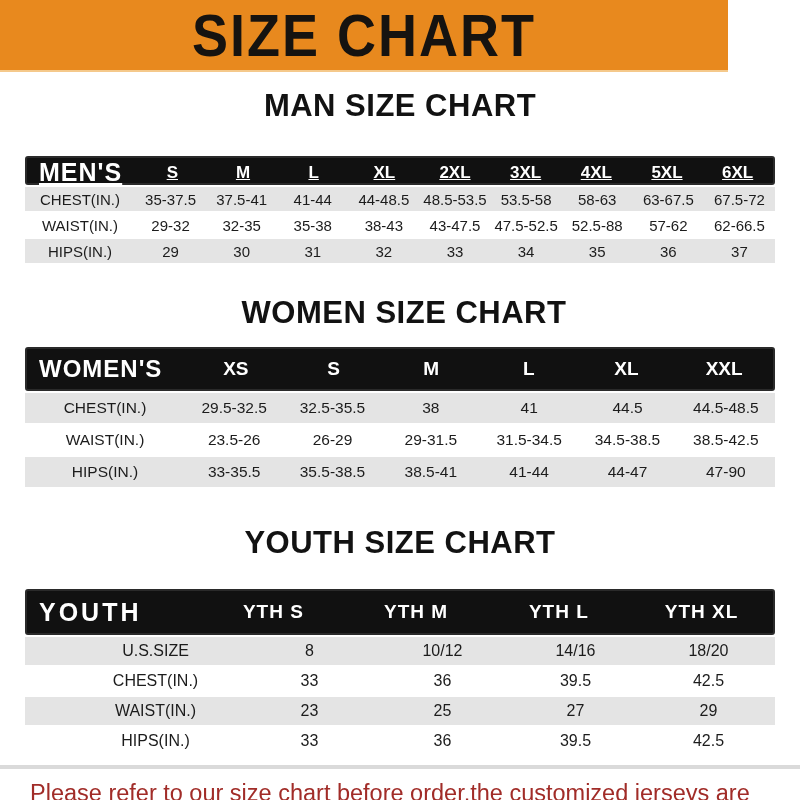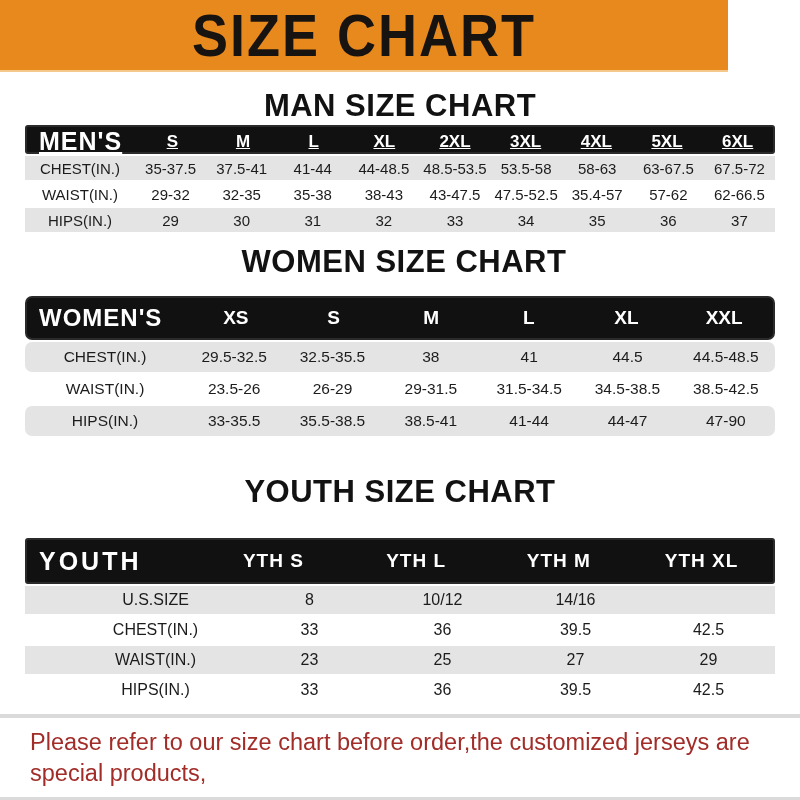--- a/index.html
+++ b/index.html
@@ -9,22 +9,22 @@
   
   .banner { width:728px; height:72px; background:#E8891E;
             display:flex; align-items:center; justify-content:center;
             border-bottom:2px solid #f5c98b; }
   .banner-title { font-size:54px; font-weight:bold; color:#161310;
                   letter-spacing:2px; transform:scaleY(1.08); }
 
   
   .section-heading { text-align:center; font-weight:bold; color:#121212;
                      font-size:31px; letter-spacing:.5px; transform-origin:center; }
-  .heading-man   { margin:16px 0 1px; }
-  .heading-women { margin:12px 0 16px;padding-left:8px; }
+  .heading-man   { margin:16px 0 32px; }
+  .heading-women { margin:32px 0 16px;padding-left:8px; }
   .heading-youth { margin:38px 0 28px; }
 
   
   .size-table { width:750px; margin:0 auto; }
   .thead { display:grid; align-items:center; background:#111111; color:#ffffff;
            border-radius:3px; border:2px solid #2a2a2a; }
   .corner { font-weight:bold; padding-left:12px; letter-spacing:1px; text-align:left; }
   .size-col { text-align:center; font-weight:bold; }
   .trow { display:grid; align-items:center; margin-top:2px; color:#1c1c1c; }
   .tbody .trow:nth-child(odd)  { background:#E4E4E4; }
@@ -33,21 +33,21 @@
   .cell { text-align:center; }
 
   
   .men .thead, .men .trow { grid-template-columns:110px repeat(9,1fr); }
   .men .thead { height:29px;text-decoration:underline; }
   .men .corner { font-size:25px; }
   .men .size-col { font-size:17px; }
   .men .trow { height:24px; font-size:15px; }
 
   
-  .women .thead, .women .trow { grid-template-columns:160px repeat(6,1fr);border-radius:7px; }
+  .women .thead, .women .trow { grid-template-columns:160px repeat(6,1fr); }
   .women .thead { height:44px; }
   .women .corner { font-size:24px; }
   .women .size-col { font-size:19px; }
   .women .trow { height:30px; font-size:15.5px; }
 
   
   .youth .thead, .youth .trow { grid-template-columns:175px repeat(4,1fr); }
   .youth .thead { height:46px; }
   .youth .corner { font-size:25px; letter-spacing:3px; }
   .youth .size-col { font-size:19px; letter-spacing:1px; }
@@ -93,21 +93,21 @@
         <div class="cell">67.5-72</div>
       </div>
       <div class="trow">
         <div class="row-label">WAIST(IN.)</div>
         <div class="cell">29-32</div>
         <div class="cell">32-35</div>
         <div class="cell">35-38</div>
         <div class="cell">38-43</div>
         <div class="cell">43-47.5</div>
         <div class="cell">47.5-52.5</div>
-        <div class="cell">35.4-57</div>
+        <div class="cell">52.5-88</div>
         <div class="cell">57-62</div>
         <div class="cell">62-66.5</div>
       </div>
       <div class="trow">
         <div class="row-label">HIPS(IN.)</div>
         <div class="cell">29</div>
         <div class="cell">30</div>
         <div class="cell">31</div>
         <div class="cell">32</div>
         <div class="cell">33</div>
@@ -159,30 +159,31 @@
         <div class="cell">47-90</div>
       </div>
     </div>
   </div>
 
 <h2 class="section-heading heading-youth">YOUTH SIZE CHART</h2>
 <div class="size-table youth">
     <div class="thead">
       <div class="corner">YOUTH</div>
       <div class="size-col">YTH S</div>
+      <div class="size-col">YTH M</div>
       <div class="size-col">YTH L</div>
-      <div class="size-col">YTH M</div>
       <div class="size-col">YTH XL</div>
     </div>
     <div class="tbody">
       <div class="trow">
         <div class="row-label">U.S.SIZE</div>
         <div class="cell">8</div>
         <div class="cell">10/12</div>
         <div class="cell">14/16</div>
+        <div class="cell">18/20</div>
       </div>
       <div class="trow">
         <div class="row-label">CHEST(IN.)</div>
         <div class="cell">33</div>
         <div class="cell">36</div>
         <div class="cell">39.5</div>
         <div class="cell">42.5</div>
       </div>
       <div class="trow">
         <div class="row-label">WAIST(IN.)</div>

